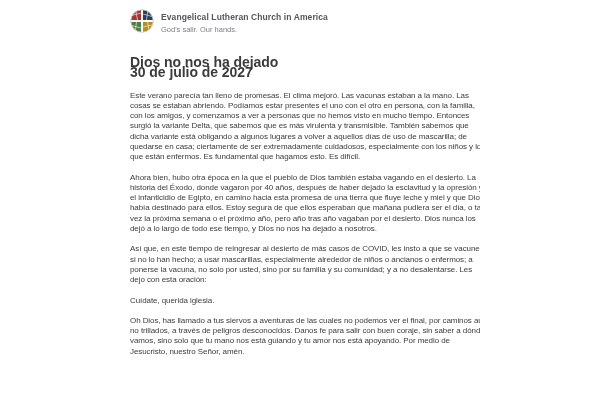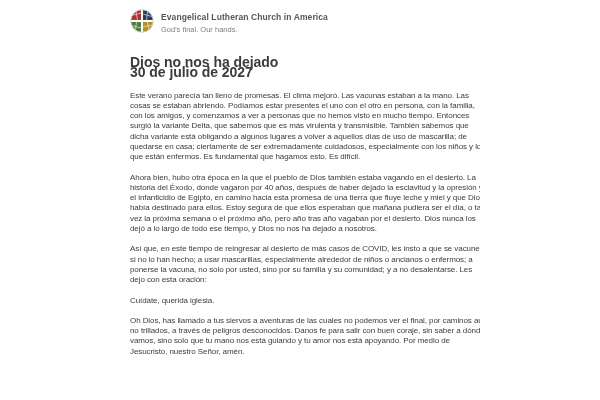--- a/index.html
+++ b/index.html
@@ -83,21 +83,21 @@
               <path d="M17.5 13 L19.5 24"></path>
               <path d="M2 16.5 L11 19"></path>
               <path d="M6.5 13 L5 24"></path>
             </g>
           </g>
           <circle cx="12" cy="12" r="11.2" fill="none" stroke="#c8c9cb" stroke-width="0.9"></circle>
         </svg>
       </span>
       <div class="header-text">
         <div class="org-name">Evangelical Lutheran Church in America</div>
-        <div class="tagline">God's final. Our hands.</div>
+        <div class="tagline">God's salir. Our hands.</div>
       </div>
     </div>
 
     <div class="title-block">
       <div>Dios no nos ha dejado</div>
       <div>30 de julio de 2027</div>
     </div>
 
     <div class="body-text">
       <p>Este verano parecía tan lleno de promesas. El clima mejoró. Las vacunas estaban a la mano. Las cosas se estaban abriendo. Podíamos estar presentes el uno con el otro en persona, con la familia, con los amigos, y comenzamos a ver a personas que no hemos visto en mucho tiempo. Entonces surgió la variante Delta, que sabemos que es más virulenta y transmisible. También sabemos que dicha variante está obligando a algunos lugares a volver a aquellos días de uso de mascarilla; de quedarse en casa; ciertamente de ser extremadamente cuidadosos, especialmente con los niños y los que están enfermos. Es fundamental que hagamos esto. Es difícil.</p>

